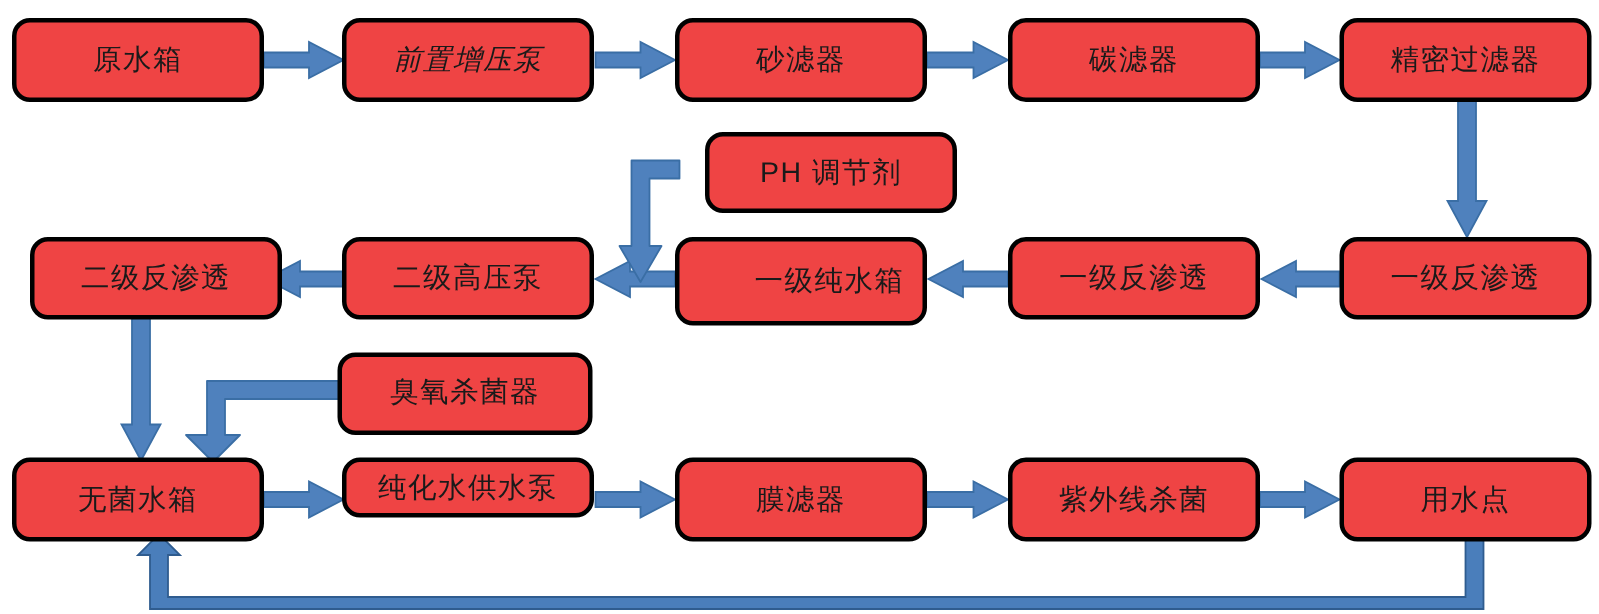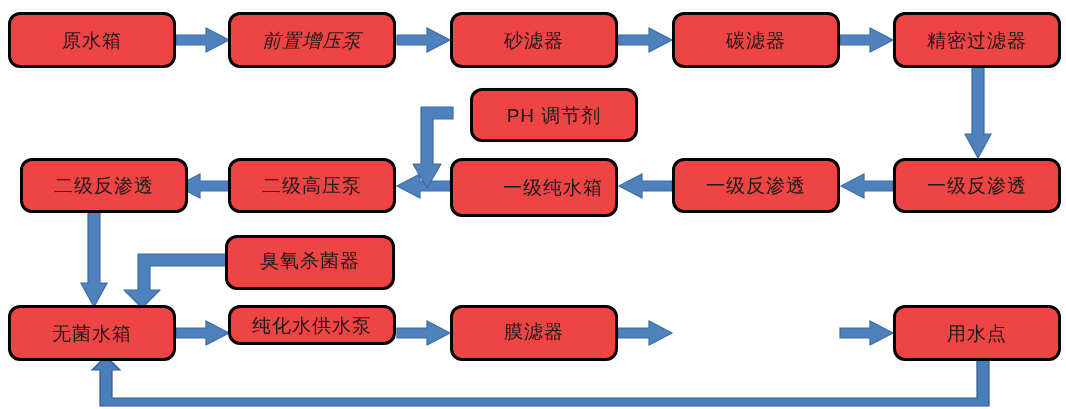--- a/index.html
+++ b/index.html
@@ -78,22 +78,25 @@
   <div class="node" style="left:225px;top:235px;width:170px;height:55px;font-family:Liberation Mono, monospace;">
     <span class="label">臭氧杀菌器</span>
   </div>
 
   <div class="node" style="left:8px;top:305px;width:168px;height:56px;">
     <span class="label">无菌水箱</span>
   </div>
   <div class="node" style="left:228px;top:305px;width:168px;height:40px;">
     <span class="label">纯化水供水泵</span>
   </div>
-  <div class="node" style="left:450px;top:305px;width:168px;height:56px;font-family:Liberation Mono, monospace;">
+  <div class="node" style="left:450px;top:305px;width:168px;height:56px;">
     <span class="label">膜滤器</span>
+  </div>
+  <div class="node" style="left:672px;top:305px;width:168px;height:56px;">
+    <span class="label">紫外线杀菌</span>
   </div>
   <div class="node" style="left:893px;top:305px;width:168px;height:56px;">
     <span class="label">用水点</span>
   </div>
 
   <div class="arrow" style="left:176px;top:26px;width:54px;height:28px;">
     <svg width="54" height="28" viewBox="0 0 54 28">
       <polygon points="0,9 30,9 30,2 53,14 30,26 30,19 0,19" fill="#4F81BD" stroke="#3A6EA5" stroke-width="1.2"></polygon>
     </svg>
   </div>

